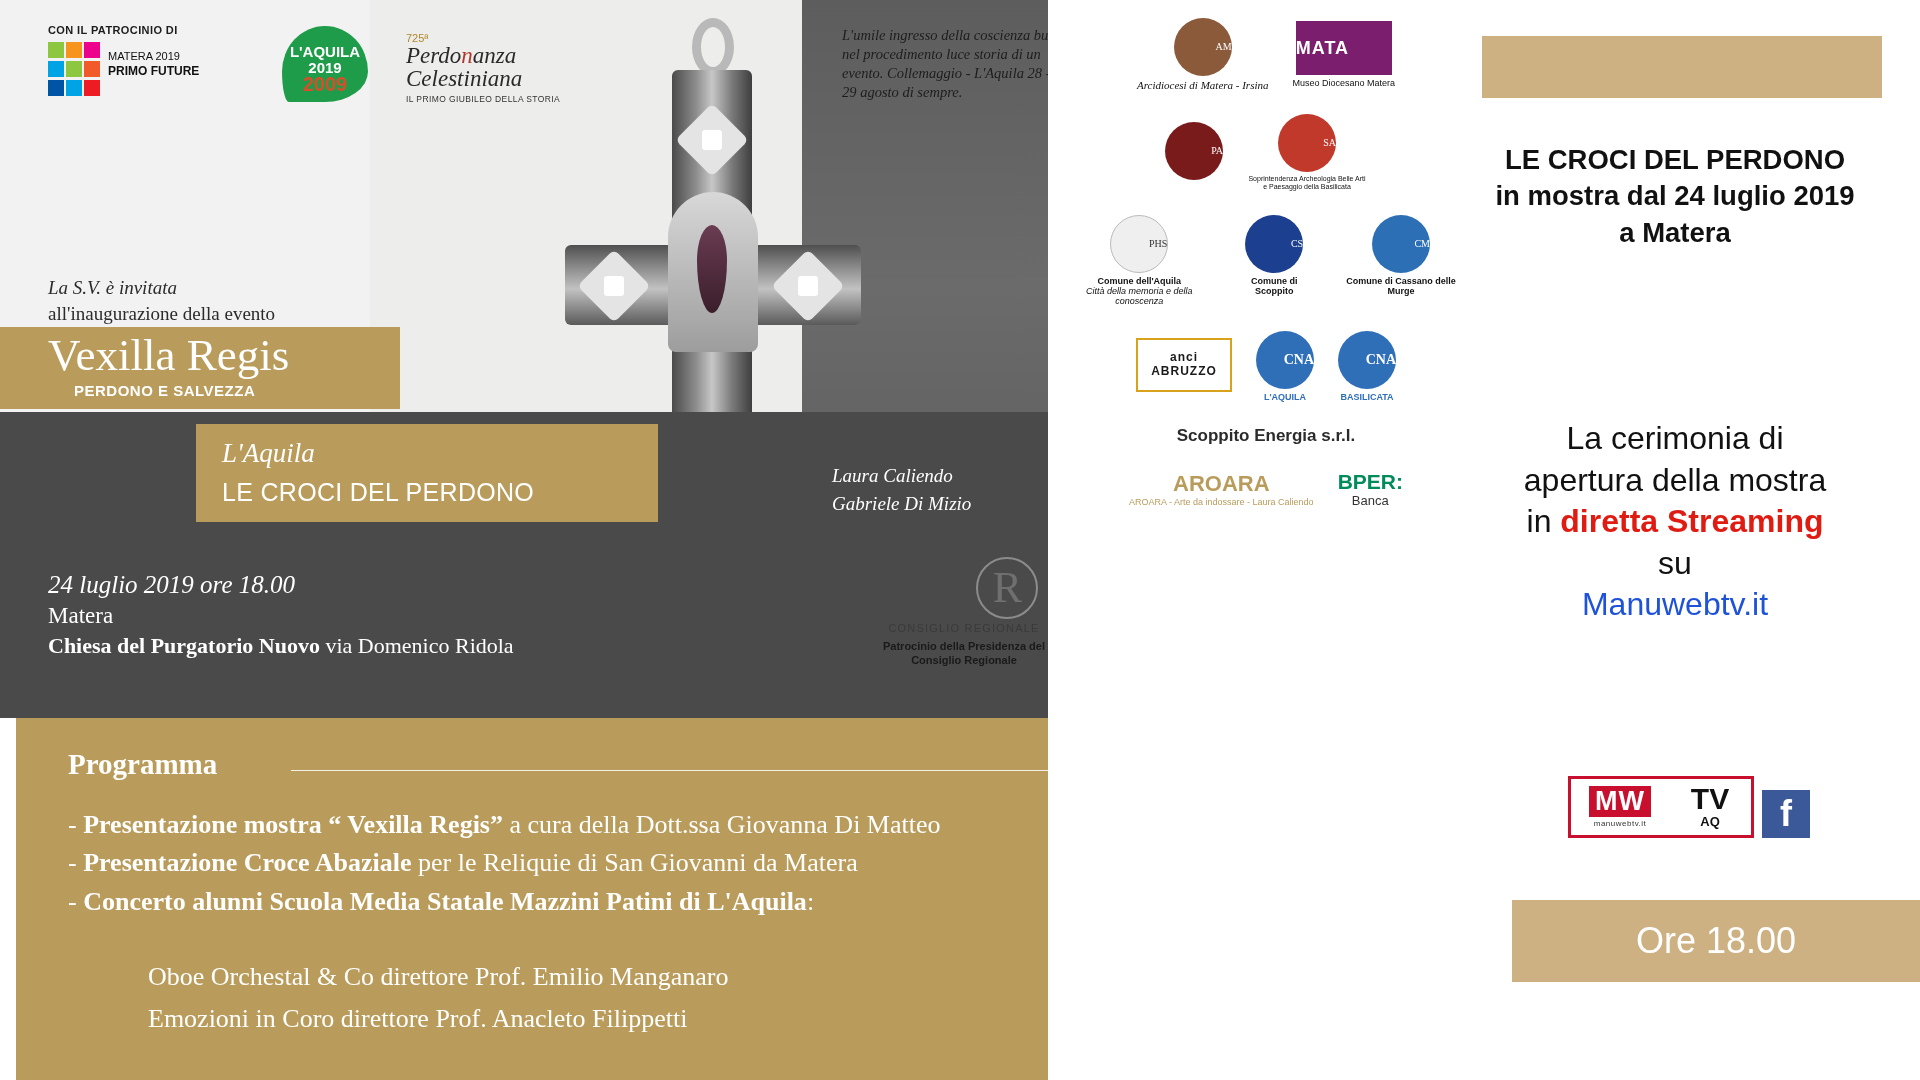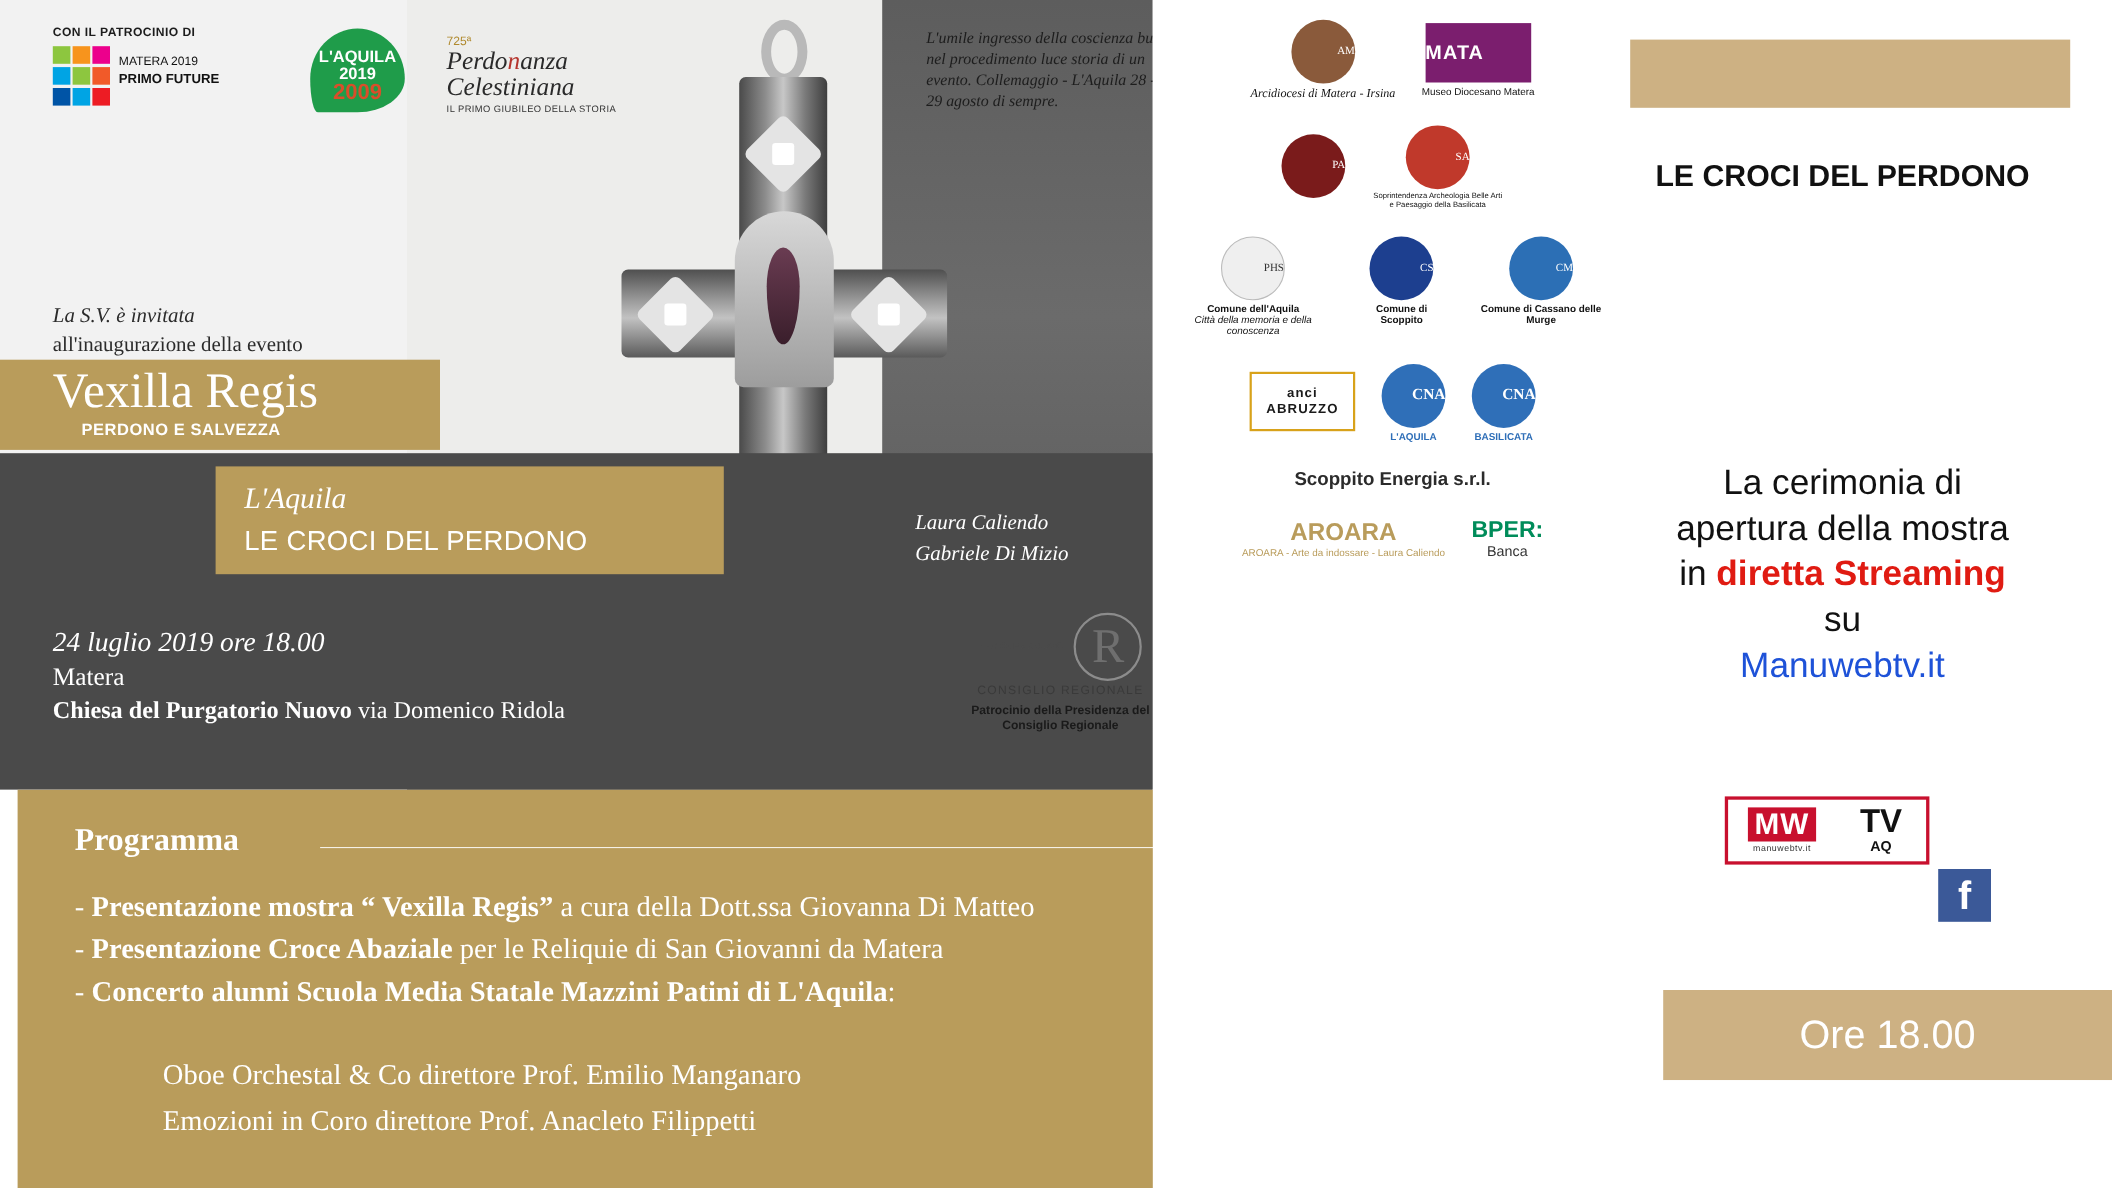--- a/index.html
+++ b/index.html
@@ -463,21 +463,21 @@
     font-family: "Liberation Sans", sans-serif;
     font-size: 32px;
     line-height: 1.3;
     color: #111111;
   }
   .ceremony .red { color: #e01b12; font-weight: bold; }
   .ceremony .link { color: #1e52d8; }
 
   .mwtv-logo {
     position: absolute;
-    left: 1568px; top: 724px;
+    left: 1568px; top: 776px;
     width: 186px; height: 62px;
     border: 3px solid #c8102e;
     background: #ffffff;
     display: flex;
     align-items: center;
   }
   .mwtv-left {
     width: 98px; height: 100%;
     display: flex;
     flex-direction: column;
@@ -768,20 +768,22 @@
       </div>
       <div class="sp">
         <div class="cap" style="font-size:21px;font-weight:bold;color:#008c5a">BPER:</div>
         <div class="cap" style="font-size:13px;color:#333">Banca</div>
       </div>
     </div>
   </div>
 
   <div class="headline">
     <div>LE CROCI DEL PERDONO</div>
+    <div>in mostra dal 24 luglio 2019</div>
+    <div>a Matera</div>
   </div>
 
   <div class="ceremony">
     <div>La cerimonia di</div>
     <div>apertura della mostra</div>
     <div>
       <span>in </span><span class="red">diretta Streaming</span>
     </div>
     <div>su</div>
     <div class="link">Manuwebtv.it</div>

